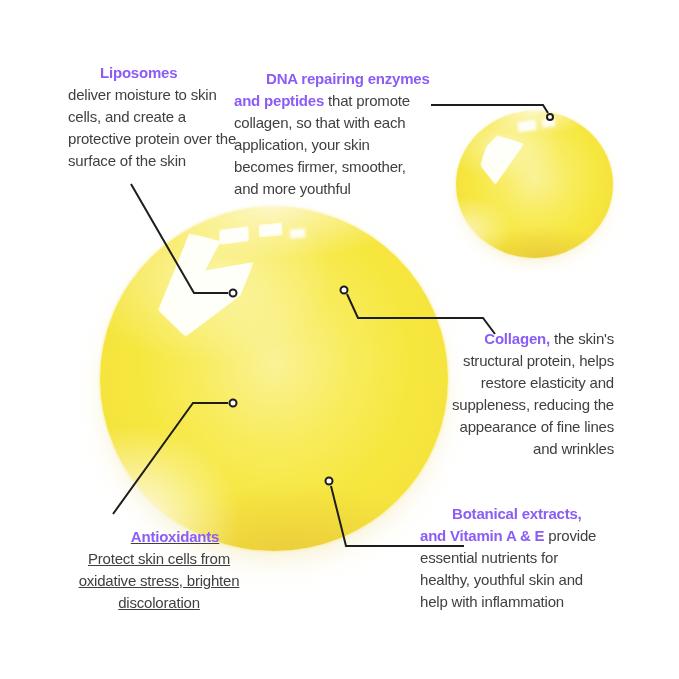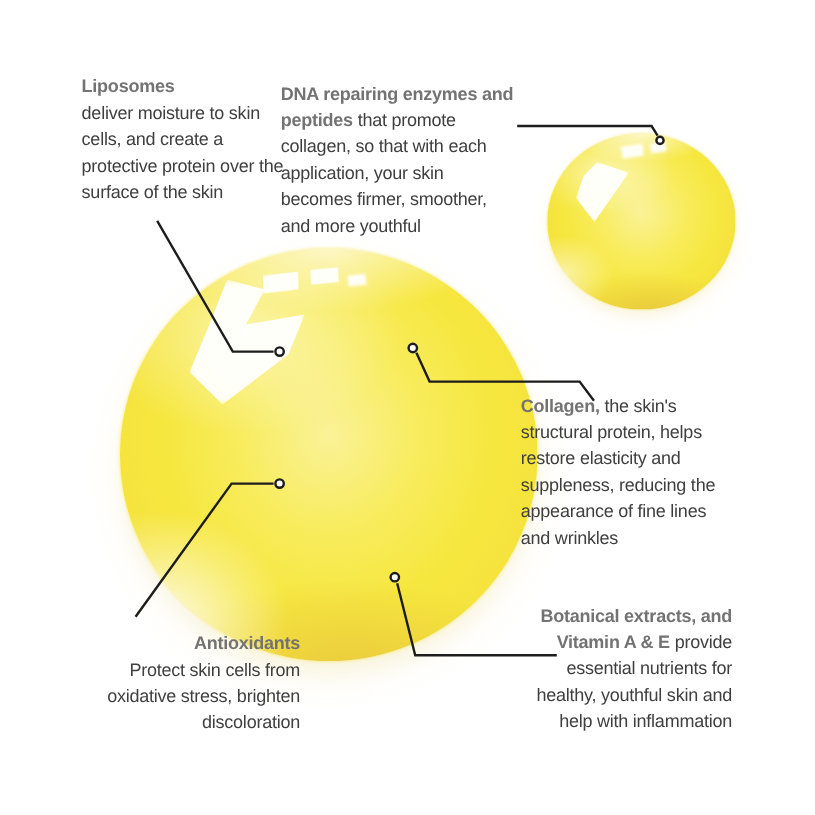--- a/index.html
+++ b/index.html
@@ -60,27 +60,27 @@
   .callouts { position: absolute; left: 0; top: 0; width: 679px; height: 679px; }
 
   
   .annotation {
     position: absolute;
     font-size: 15px;
     line-height: 22px;
     letter-spacing: -0.2px;
     color: #3f3f3f;
   }
-  .annotation .title { font-weight: bold; color: #737373; }
+  .annotation .title { font-weight: bold; color: #8b5cf6; margin-left: 32px; }
   .title-block { display: block; }
   #ann-liposomes    { left: 68px;  top: 62px;  width: 172px; text-align: left; }
   #ann-dna          { left: 234px; top: 68px;  width: 196px; }
-  #ann-collagen     { left: 434px; top: 328px; width: 180px; text-align: left; }
-  #ann-antioxidants { left: 68px;  top: 526px; width: 182px; text-align: right; }
-  #ann-botanical    { left: 420px; top: 503px; width: 190px; text-align: right; }
+  #ann-collagen     { left: 434px; top: 328px; width: 180px; text-align: right; }
+  #ann-antioxidants { left: 68px;  top: 526px; width: 182px; text-align: center; text-decoration: underline; }
+  #ann-botanical    { left: 420px; top: 503px; width: 190px; }
 </style>
 </head>
 <body>
 
 <div class="canvas">
 
   <div class="drop drop-large">
     <div class="hl hl-main-lg"></div>
     <div class="hl hl-spark lg-s1"></div>
     <div class="hl hl-spark lg-s2"></div>

